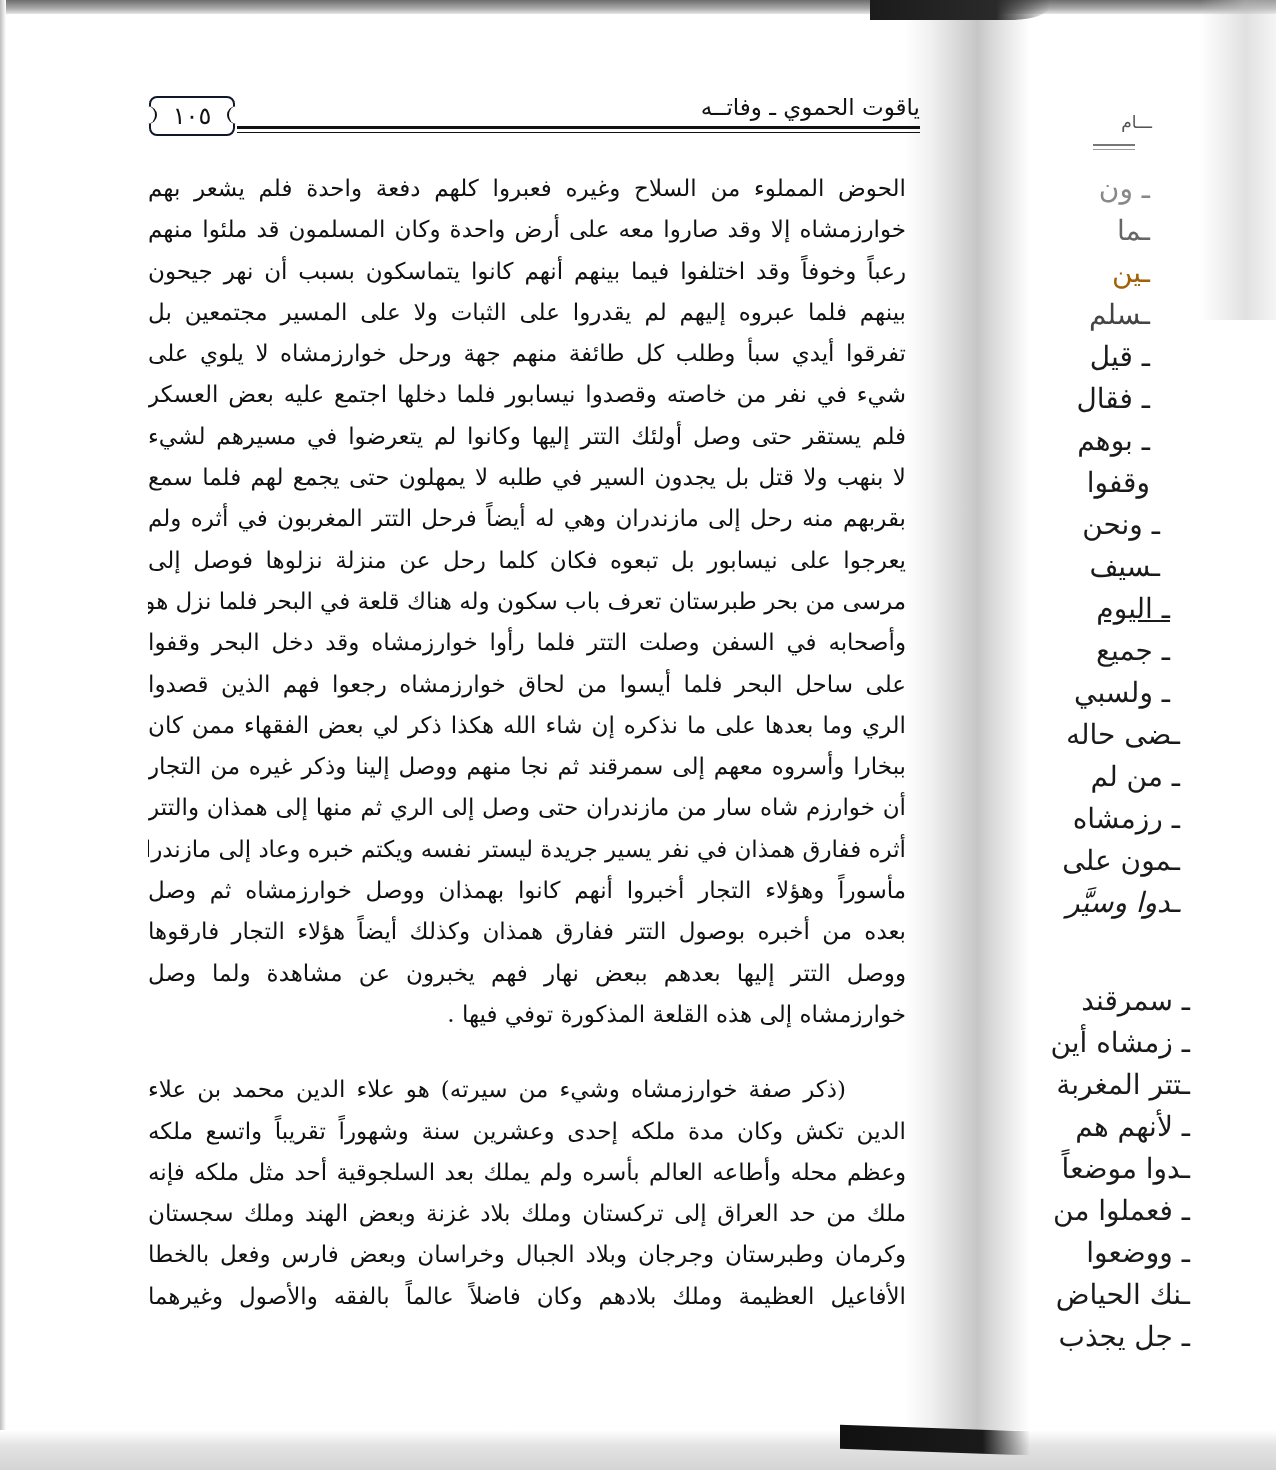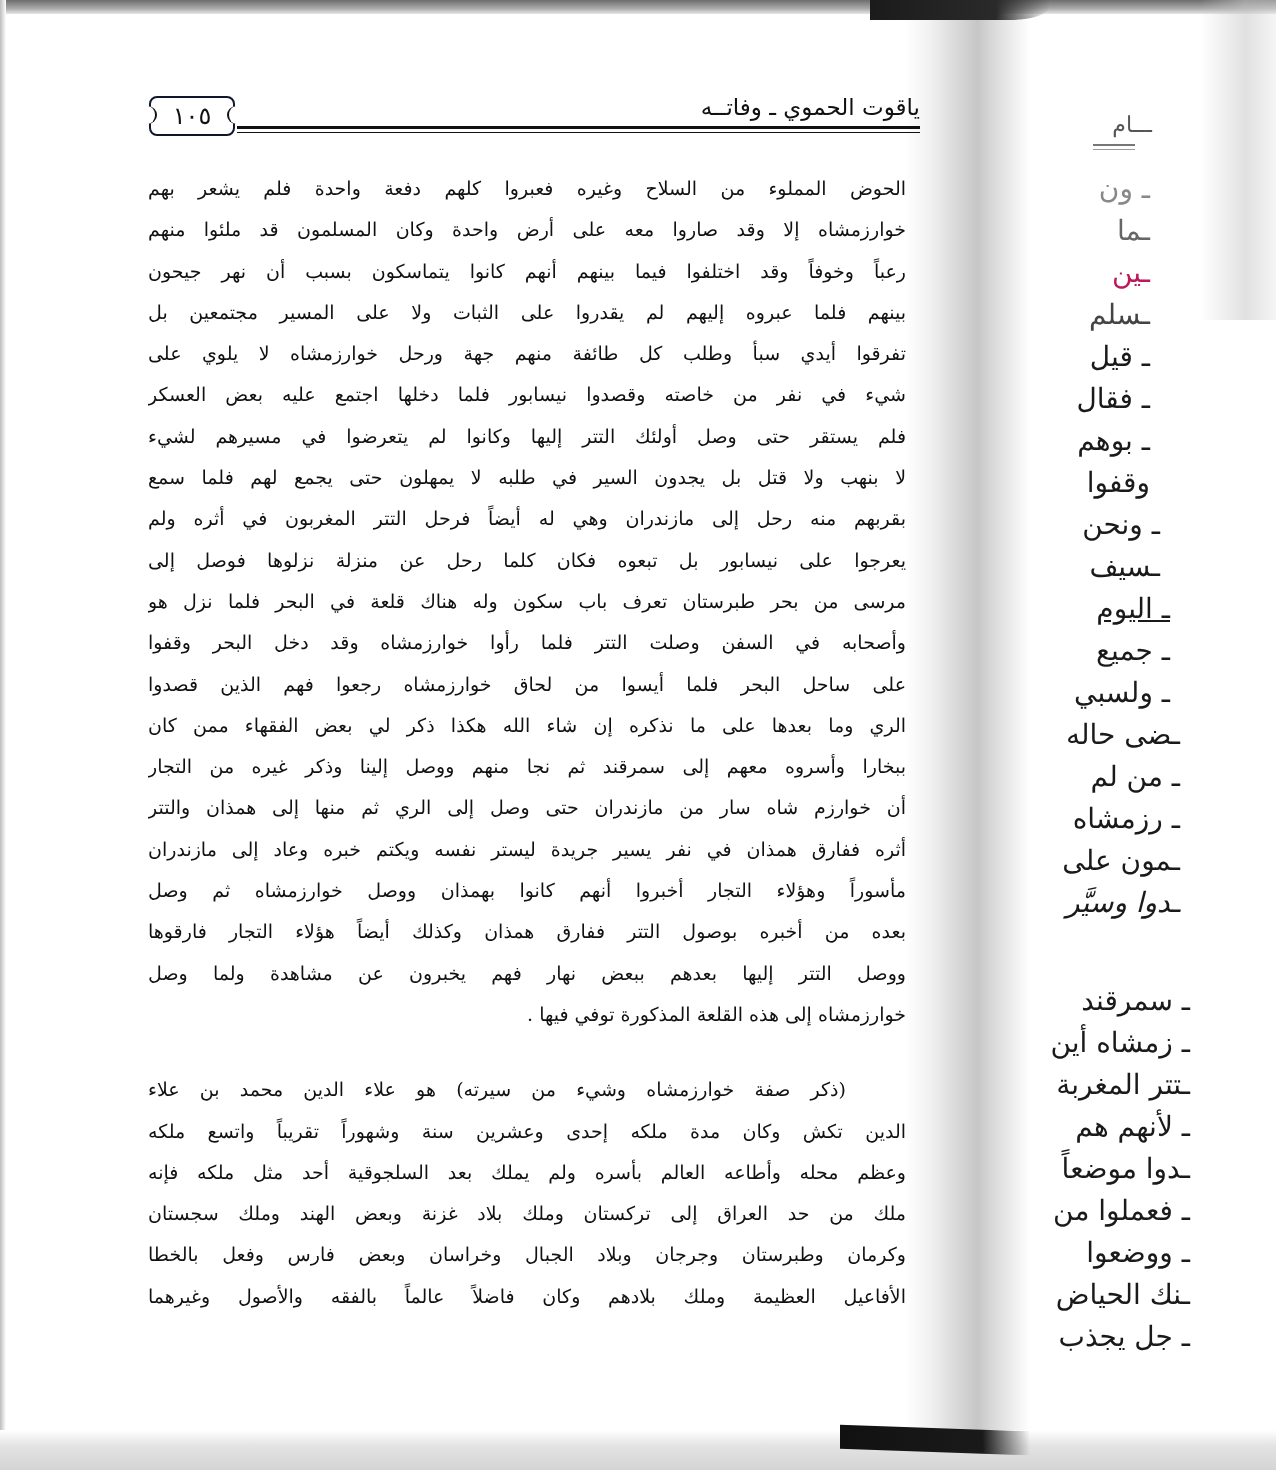--- a/index.html
+++ b/index.html
@@ -68,29 +68,29 @@
       position: absolute; left: 92px; right: 0; top: 40px; height: 1px; background: #111;
     }
 
     
     .text-block {
       position: absolute; left: 148px; top: 168px; width: 758px;
       direction: rtl; text-align: justify; color: #111;
     }
     .line {
       display: block; height: 41.3px; line-height: 41.3px;
-      font-size: 19px; white-space: nowrap; overflow: hidden;
+      font-size: 23px; white-space: nowrap; overflow: hidden;
       text-align: justify; text-align-last: justify;
     }
     .paragraph-gap { height: 34px; }
     .line.last { text-align-last: right; }
     .line.indent { padding-right: 60px; }
     .facing-header {
       position: absolute; left: 1092px; top: 112px; width: 60px; text-align: right;
-      font-size: 22px; color: #555; direction: rtl;
+      font-size: 17px; color: #555; direction: rtl;
     }
     .facing-rule {
       position: absolute; left: 1093px; top: 144px; width: 42px; height: 2px; background: #777;
     }
     .facing-rule2 {
       position: absolute; left: 1093px; top: 149px; width: 42px; height: 1px; background: #999;
     }
     .f-line {
       position: absolute; white-space: nowrap; font-size: 28px; color: #1a1a1a; direction: rtl;
       text-align: right;
@@ -150,21 +150,21 @@
     <span class="line">الأفاعيل العظيمة وملك بلادهم وكان فاضلاً عالماً بالفقه والأصول وغيرهما</span>
   </div>
 </div>
 
 <div class="facing-header">ـــام</div>
 <div class="facing-rule"></div>
 <div class="facing-rule2"></div>
 
 <div class="f-line" style="left:1090px;width:60px;top:172px;color:#888;">ـ ون</div>
 <div class="f-line" style="left:1080px;width:70px;top:214px;color:#666;">ـما</div>
-<div class="f-line" style="left:1080px;width:70px;top:256px;color:#be185d;">ـين</div>
+<div class="f-line" style="left:1080px;width:70px;top:256px;color:#a16207;">ـين</div>
 <div class="f-line" style="left:1080px;width:70px;top:298px;color:#444;">ـسلم</div>
 <div class="f-line" style="left:1070px;width:80px;top:340px;">ـ قيل</div>
 <div class="f-line" style="left:1070px;width:80px;top:382px;">ـ فقال</div>
 <div class="f-line" style="left:1070px;width:80px;top:424px;">ـ بوهم</div>
 <div class="f-line" style="left:1070px;width:80px;top:466px;">وقفوا</div>
 <div class="f-line" style="left:1070px;width:90px;top:508px;">ـ ونحن</div>
 <div class="f-line" style="left:1070px;width:90px;top:550px;">ـسيف</div>
 <div class="f-line" style="left:1070px;width:100px;top:592px;text-decoration:underline;">ـ اليوم</div>
 <div class="f-line" style="left:1070px;width:100px;top:634px;">ـ جميع</div>
 <div class="f-line" style="left:1070px;width:100px;top:676px;">ـ ولسبي</div>

